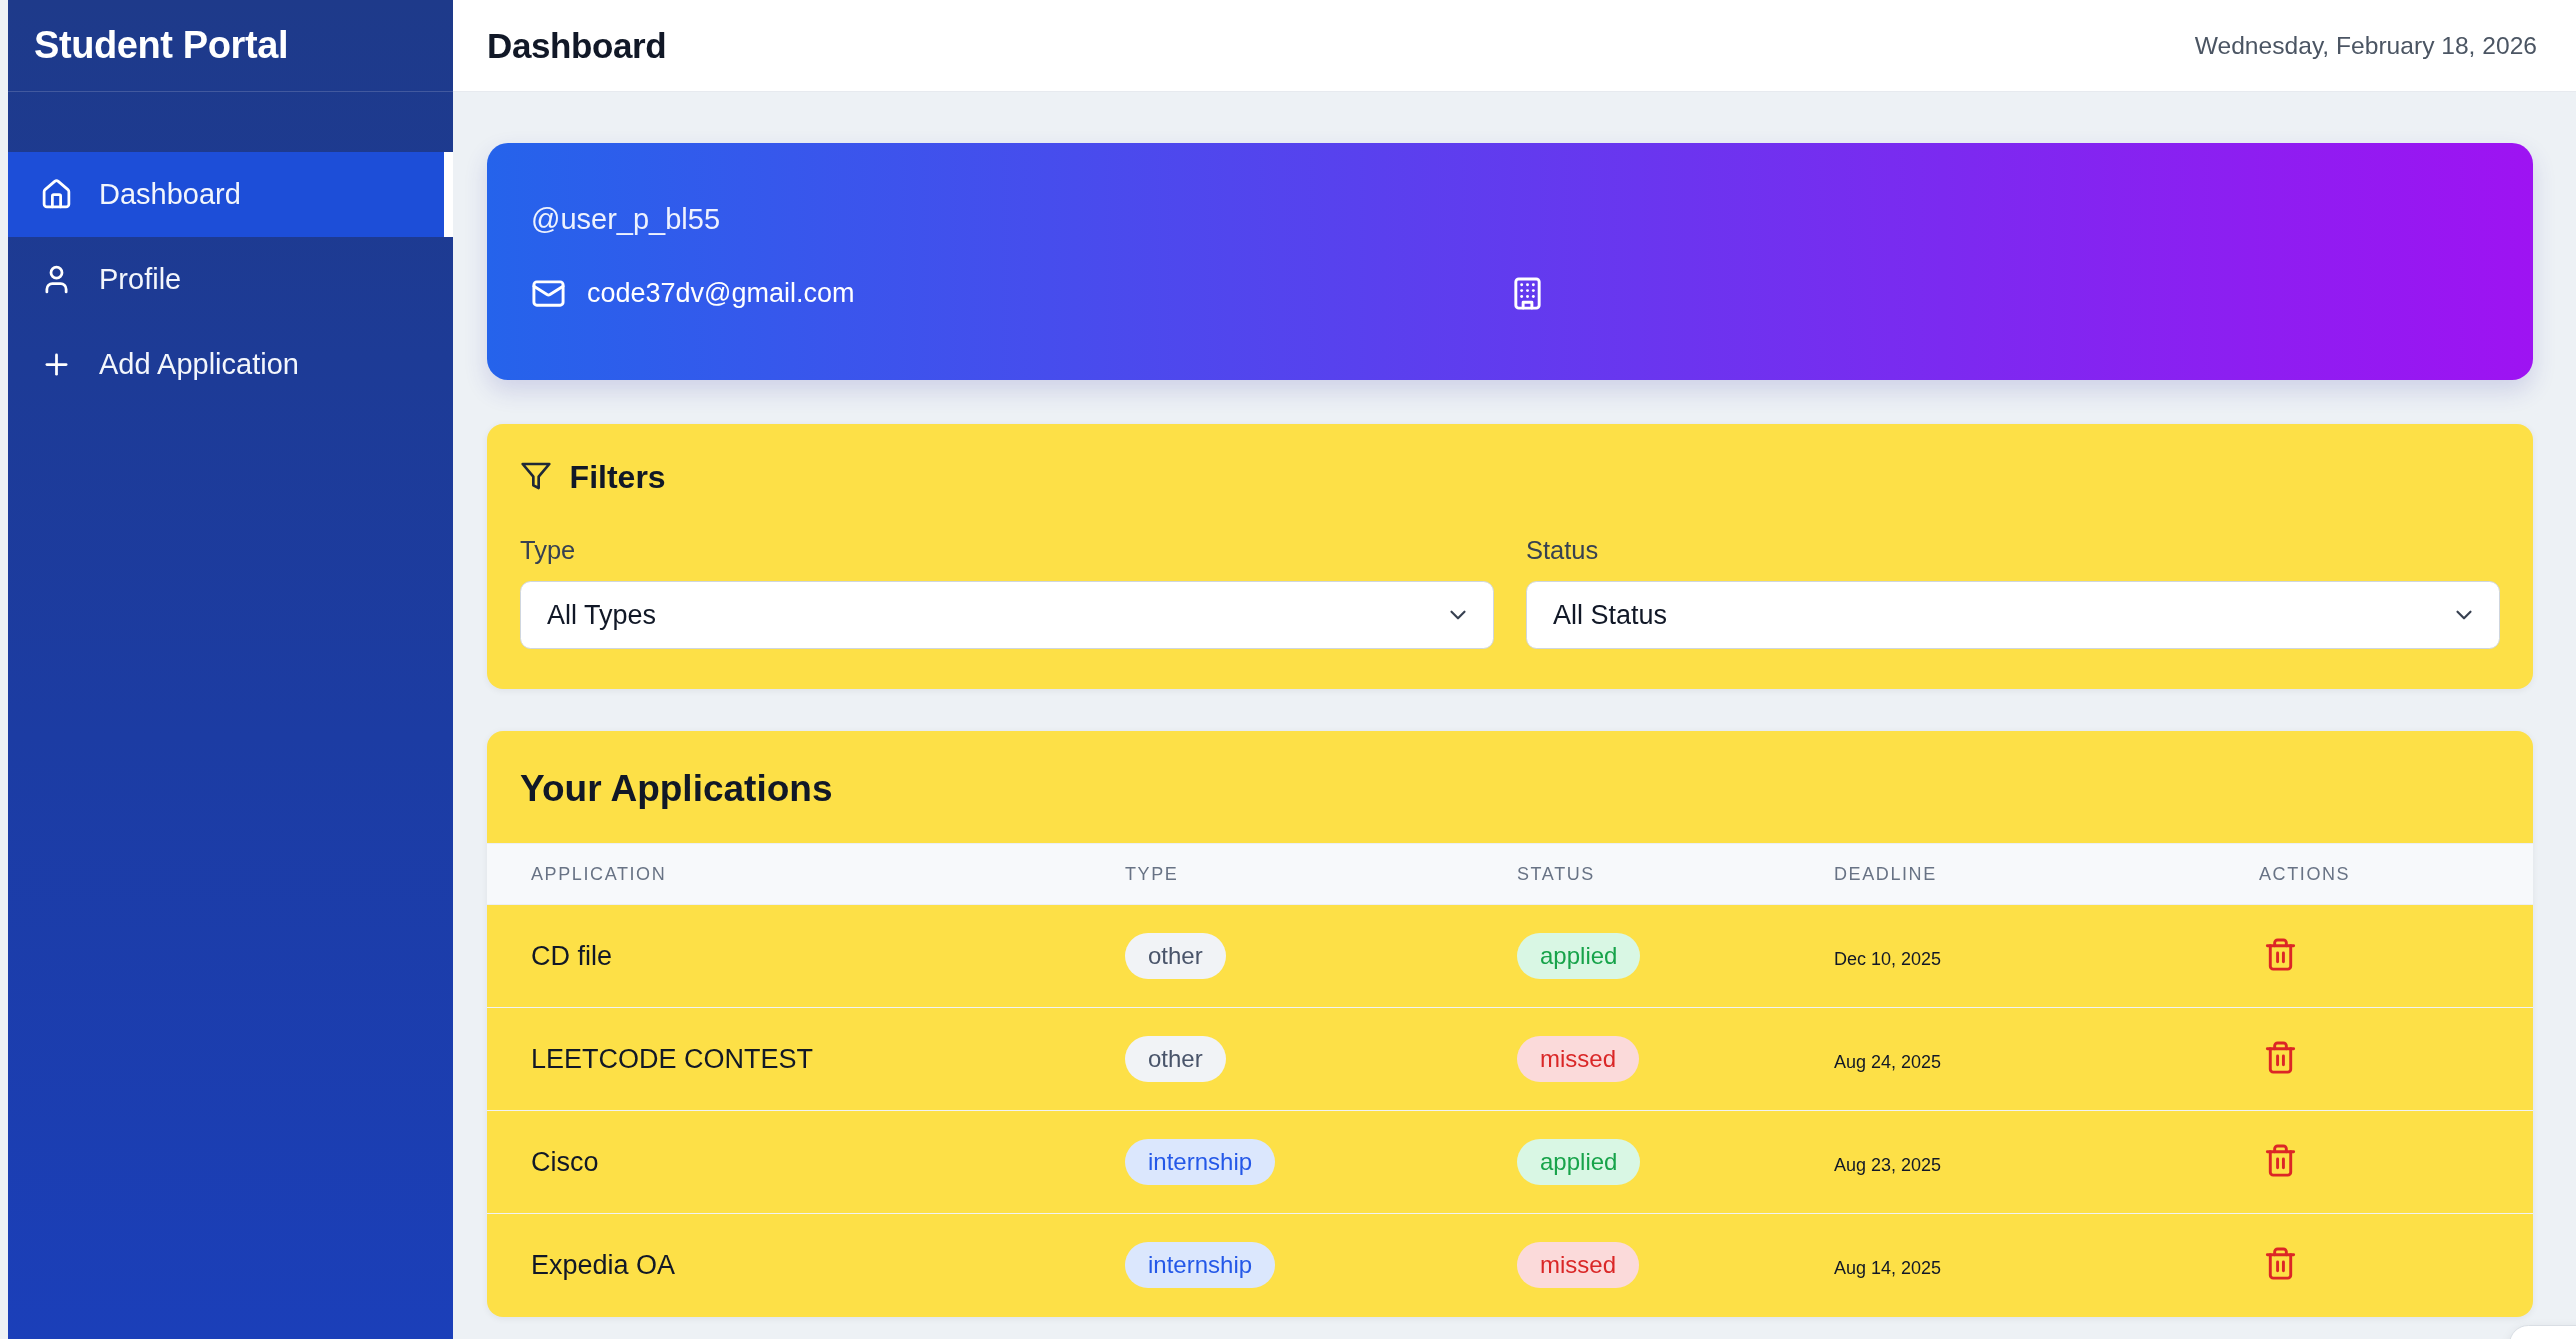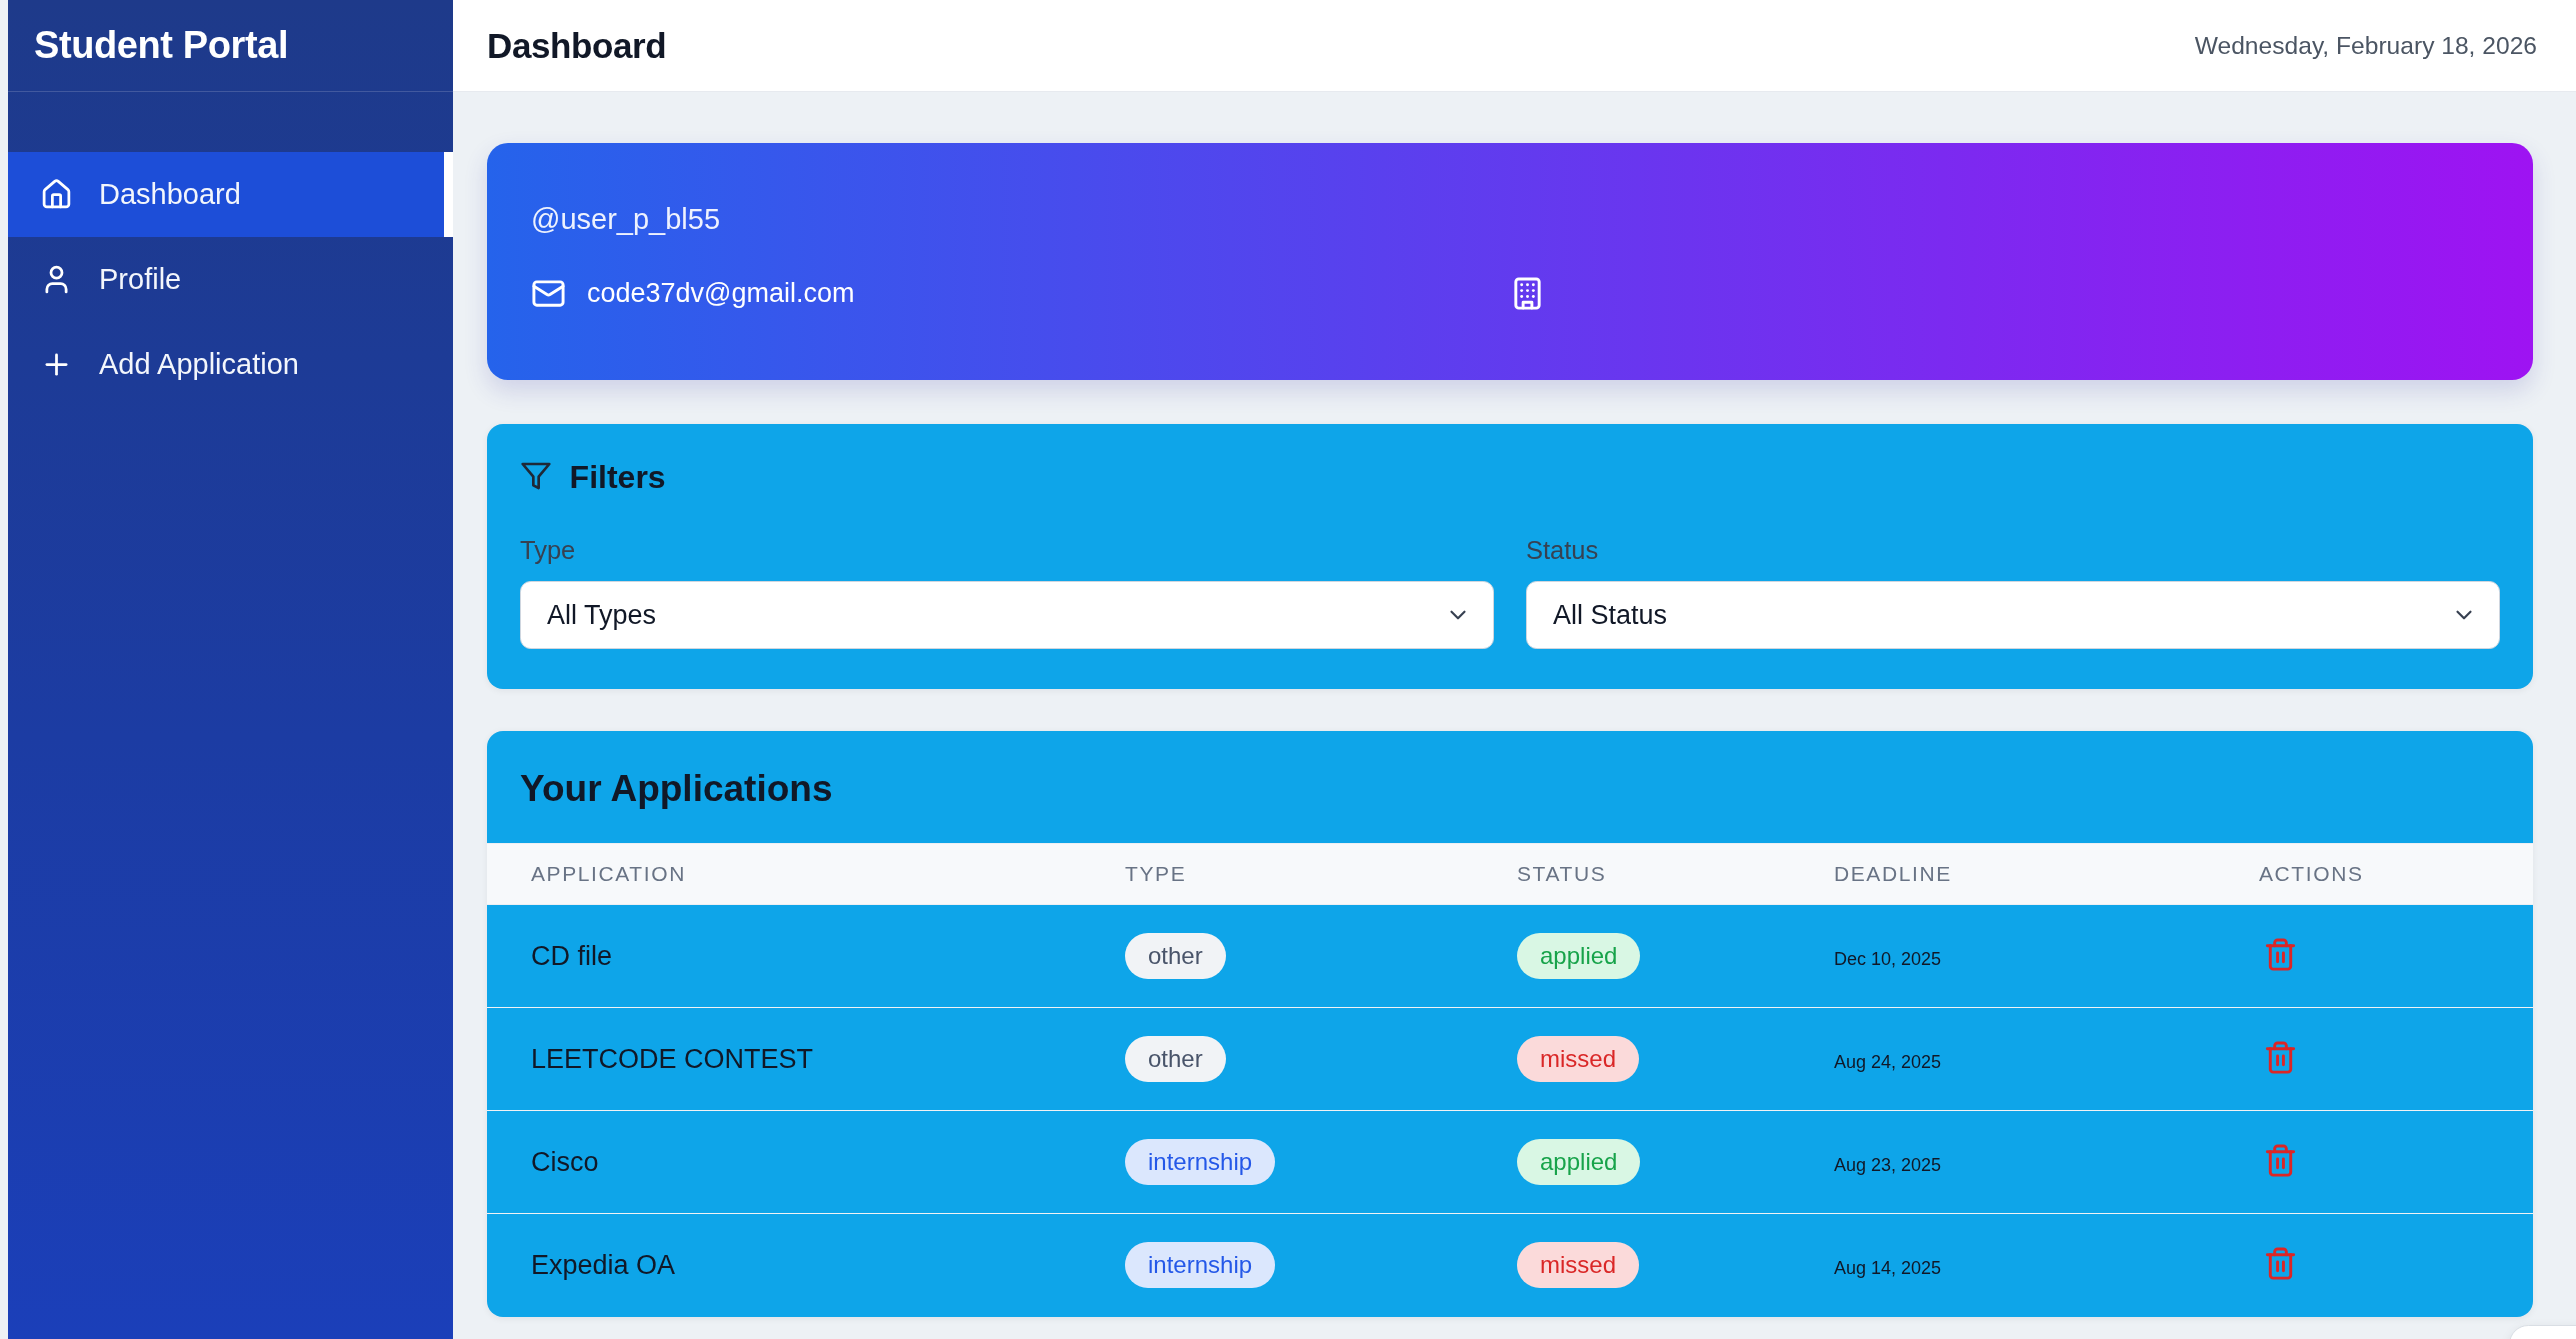--- a/index.html
+++ b/index.html
@@ -55,21 +55,21 @@
   .profile-name { font-size: 39px; font-weight: 700; }
   .profile-handle { margin-top: 14px; font-size: 29px; color: rgba(255,255,255,0.92); }
   .contact-row {
     margin-top: 40px; display: grid; grid-template-columns: 1fr 1fr;
     align-items: center; font-size: 27px;
   }
   .contact-item { display: flex; align-items: center; gap: 21px; }
   .contact-item svg { width: 35px; height: 35px; display: block; }
 
   
-  .card { background: #0ea5e9; border-radius: 16px; box-shadow: 0 1.8px 7px rgba(15,23,42,0.06); }
+  .card { background: #fde047; border-radius: 16px; box-shadow: 0 1.8px 7px rgba(15,23,42,0.06); }
 
   
   .filters-card { margin-top: 44px; padding: 35px 33px 40px; }
   .filters-head { display: flex; align-items: center; gap: 17.6px; }
   .filters-head svg { width: 32px; height: 32px; }
   .filters-title { font-size: 32px; font-weight: 700; color: #111827; }
   .filters-grid { margin-top: 40px; display: grid; grid-template-columns: 1fr 1fr; gap: 32px; }
   .field-label { font-size: 25.5px; color: #374151; margin-bottom: 16px; }
   .select-wrap { position: relative; }
   .select-wrap select {
@@ -78,21 +78,21 @@
     appearance: none; -webkit-appearance: none; font-family: inherit; cursor: pointer;
   }
   .chevron { position: absolute; right: 23px; top: 50%; transform: translateY(-50%); pointer-events: none; }
   .chevron svg { width: 26px; height: 26px; display: block; }
 
   
   .apps-card { margin-top: 42px; overflow: hidden; }
   .apps-title { padding: 37px 33px 33px; font-size: 37px; font-weight: 700; color: #111827; }
   table { width: 100%; border-collapse: collapse; table-layout: fixed; }
   thead th {
-    background: #f7f9fb; height: 61px; font-size: 21px; font-weight: 500;
+    background: #f7f9fb; height: 61px; font-size: 18px; font-weight: 500;
     color: #687385; letter-spacing: 1.6px; text-align: left; padding: 0 0 0 44px;
     border-top: 0.9px solid #eceff3; border-bottom: 0.9px solid #eceff3;
     text-transform: uppercase;
   }
   tbody td {
     height: 103px; padding: 0 0 0 44px; border-top: 1.8px solid #f0f2f5;
     font-size: 27px; color: #111827; vertical-align: middle;
   }
   tbody tr:first-child td { border-top: none; }
   .badge {

